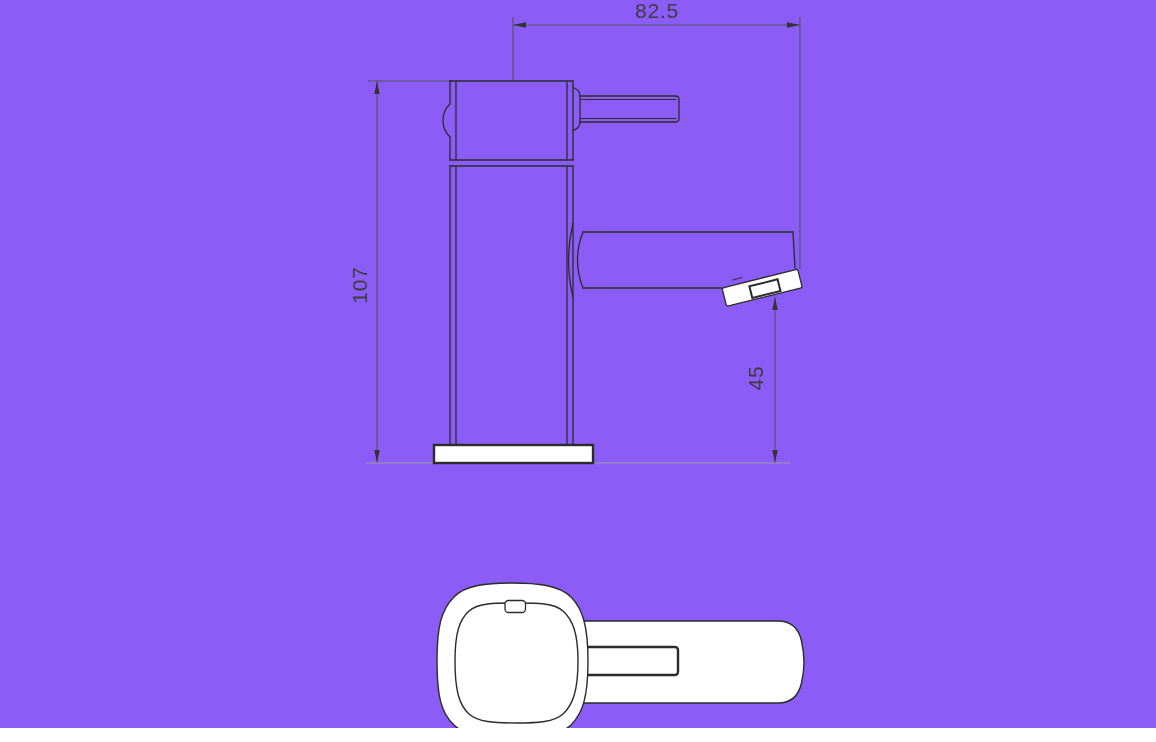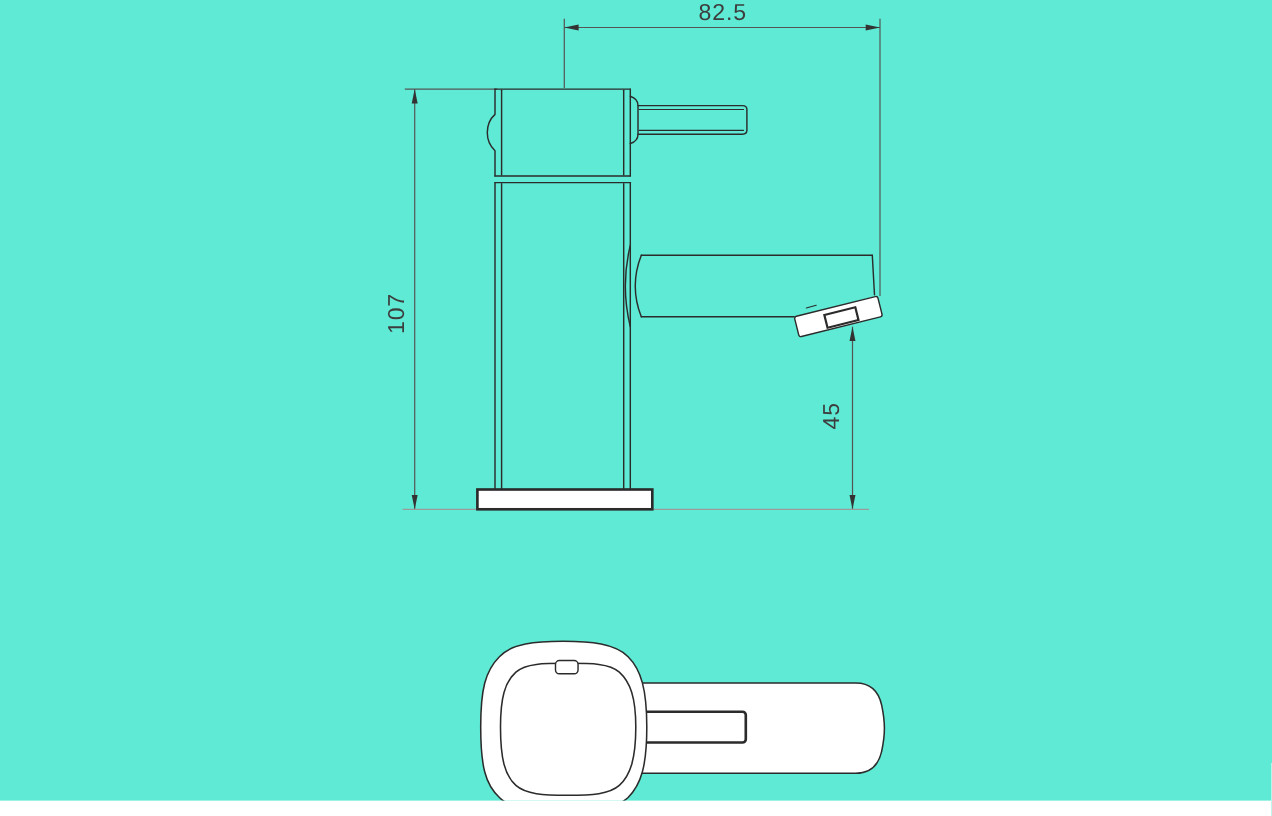--- a/index.html
+++ b/index.html
@@ -4,21 +4,21 @@
 <style>
   html, body {
     margin: 0;
     padding: 0;
     background: #ffffff;
   }
   .canvas {
     position: relative;
     width: 1156px;
     height: 728px;
-    background: #5eead4;
+    background: #8b5cf6;
     overflow: hidden;
   }
   .dim-text {
     font-family: "Liberation Sans", sans-serif;
     font-size: 21px;
     letter-spacing: 0.8px;
   }
 </style>
 </head>
 <body>

